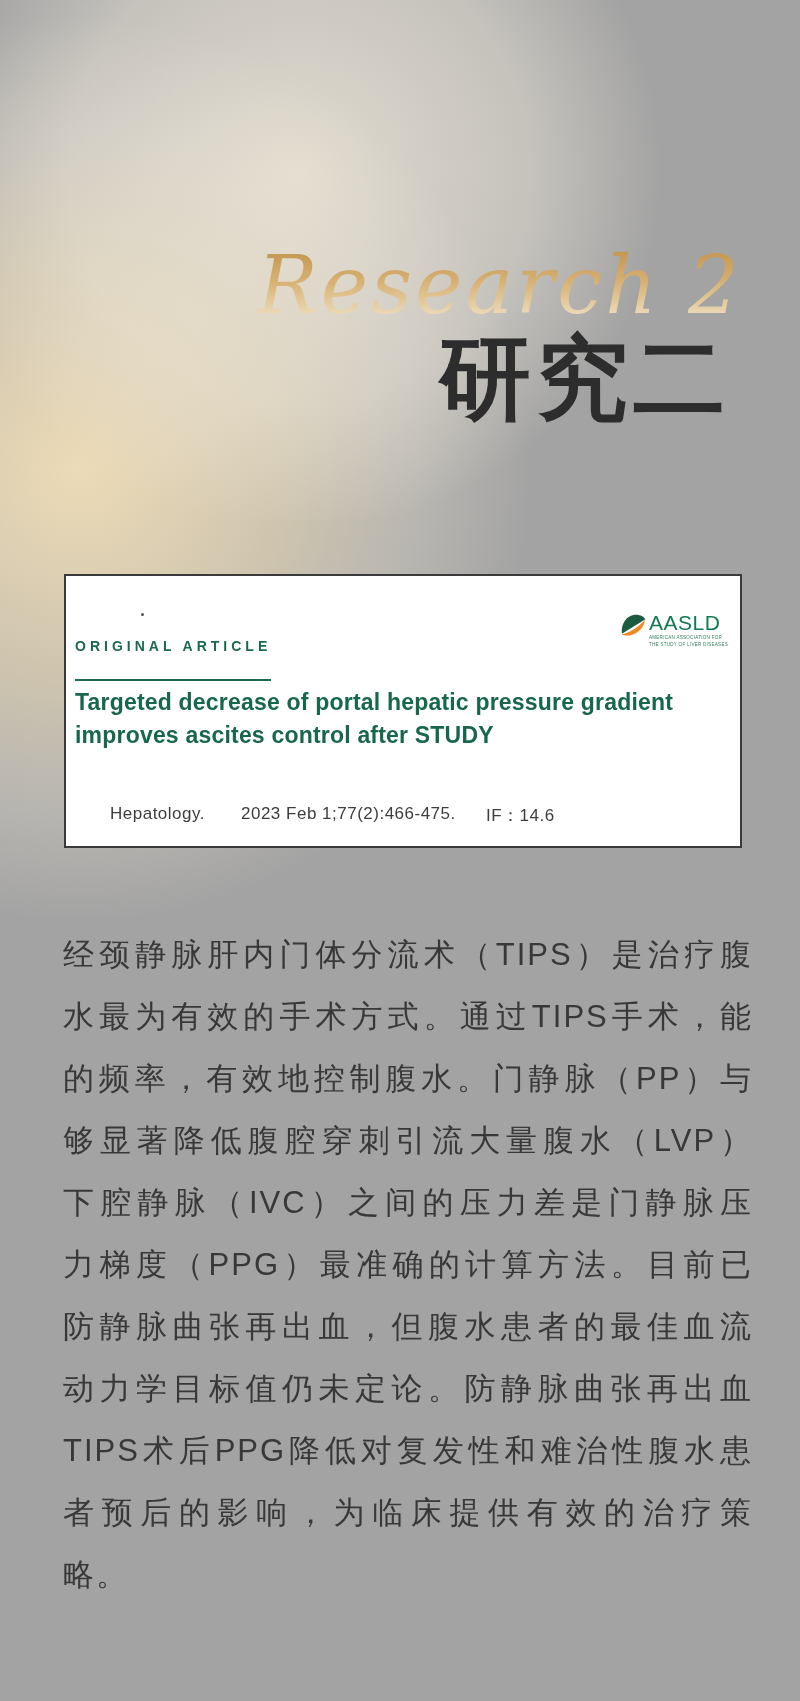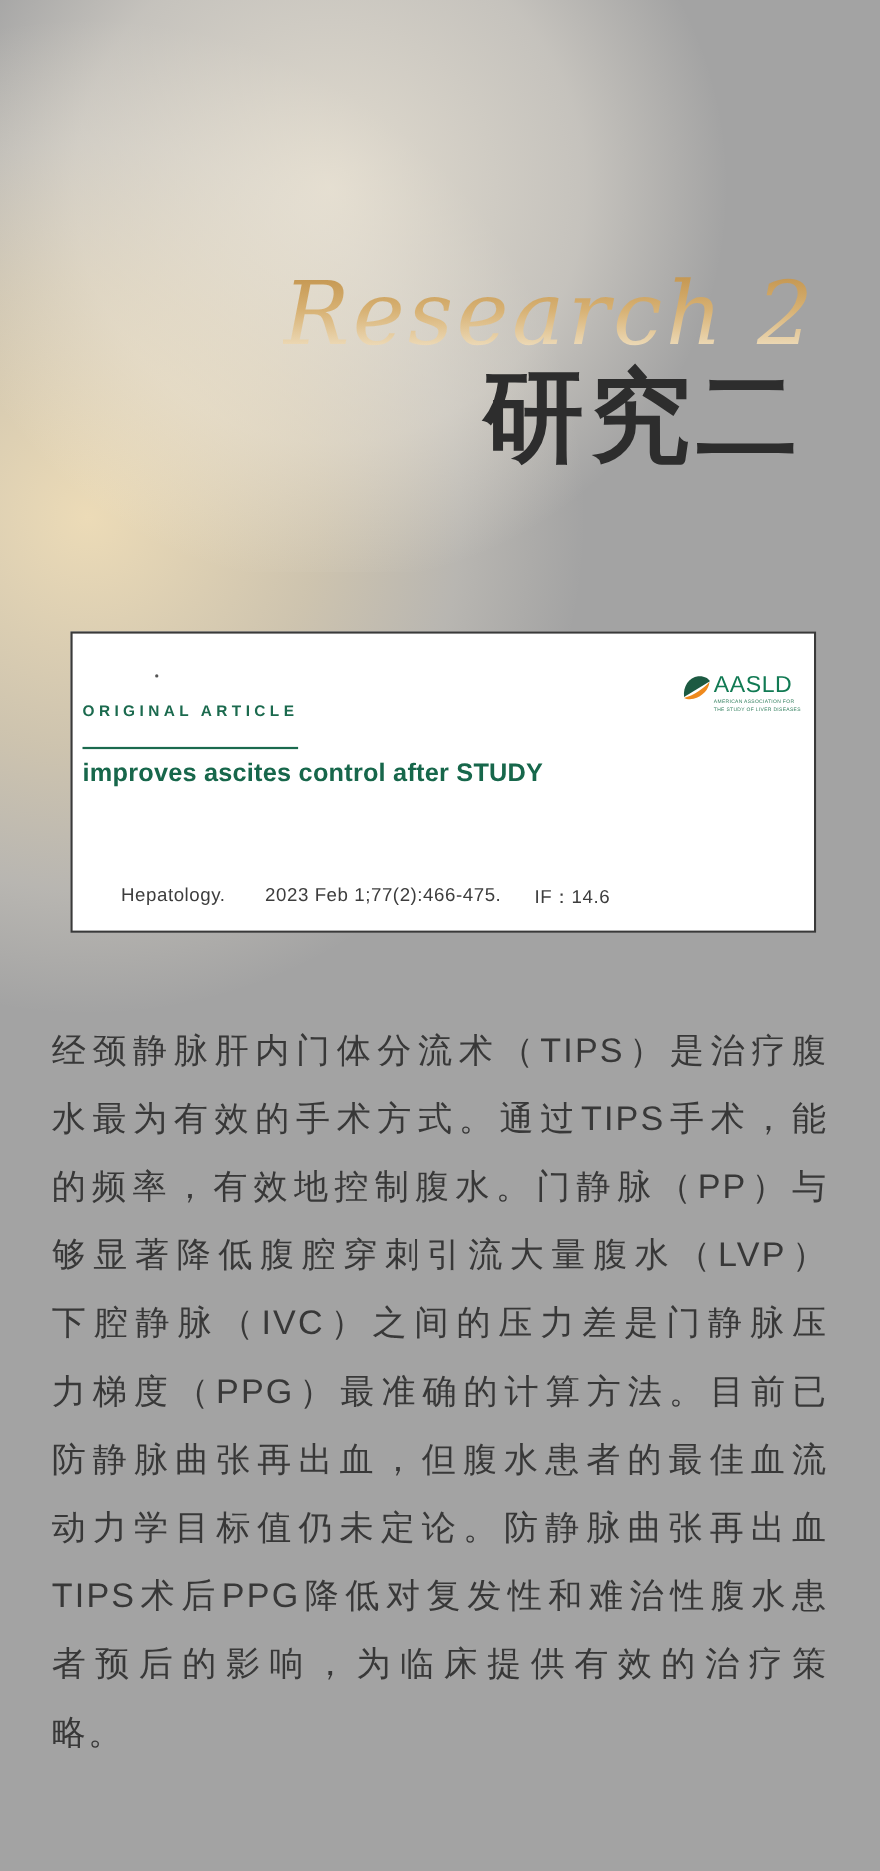--- a/index.html
+++ b/index.html
@@ -114,20 +114,21 @@
     font-size:31px;
     font-weight:300;
   }
   .body-line{
     height:62px; line-height:62px;
     letter-spacing:2px;
     text-align:justify;
     text-align-last:justify;
     text-justify:inter-character;
     white-space:nowrap;
+    margin-left:16px;
   }
   .body-line.last{
     text-align-last:left; text-align:left;
   }
 </style>
 </head>
 <body>
 
 <div class="page">
 
@@ -148,20 +149,21 @@
         <path d="M3.5 26.5 C14 24 24 17 31.5 9 C31 17 24 25 14 27.5 C10 28.3 6 27.9 3.5 26.5 Z" fill="#ef8a1d"></path>
       </svg>
       <div class="aasld-textcol">
         <span class="aasld-name">AASLD</span>
         <span class="aasld-tagline">AMERICAN ASSOCIATION FOR</span>
         <span class="aasld-tagline">THE STUDY OF LIVER DISEASES</span>
       </div>
     </div>
 
     <div class="card-title">
+      <div>Targeted decrease of portal hepatic pressure gradient</div>
       <div>improves ascites control after STUDY</div>
     </div>
 
     <div class="citation">
       <span class="cite-journal">Hepatology.</span>
       <span class="cite-date">2023 Feb 1;77(2):466-475.</span>
       <span class="cite-if">IF：14.6</span>
     </div>
   </div>
 

